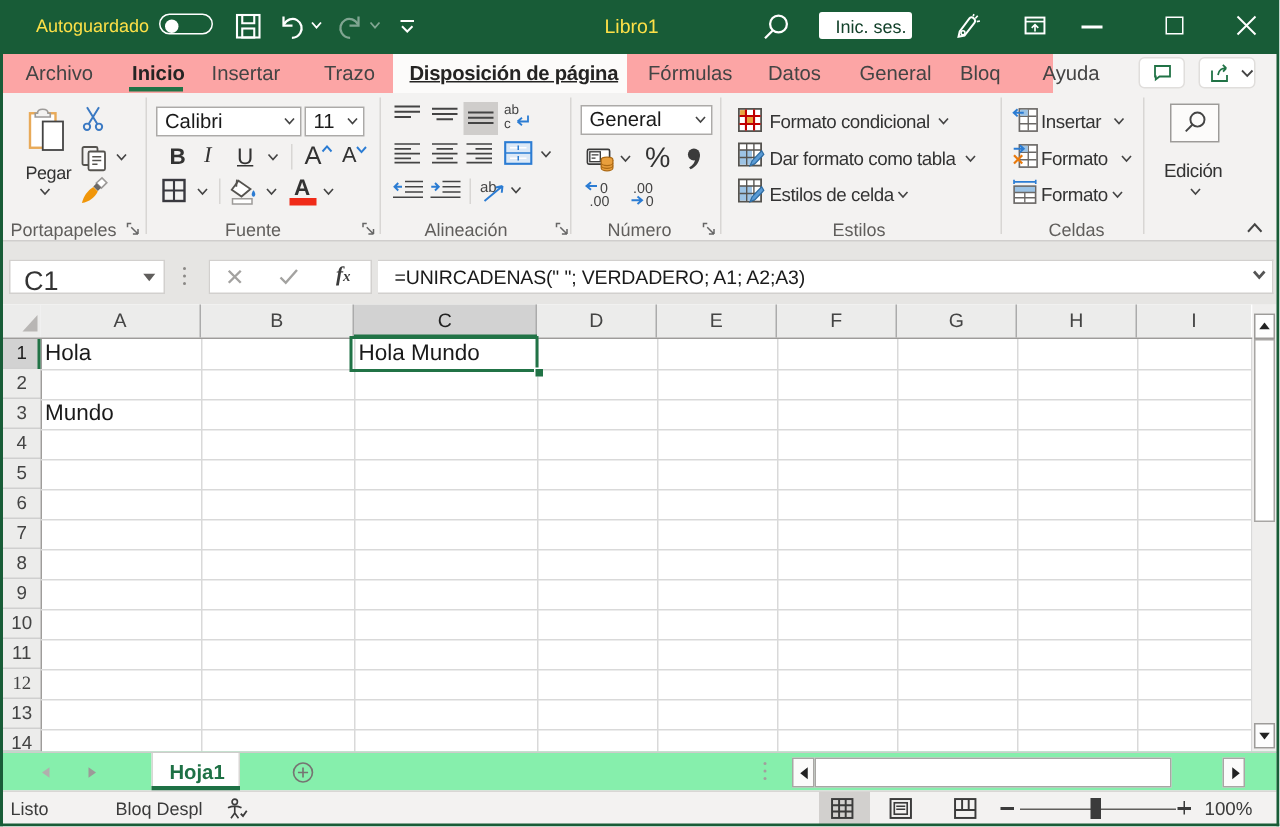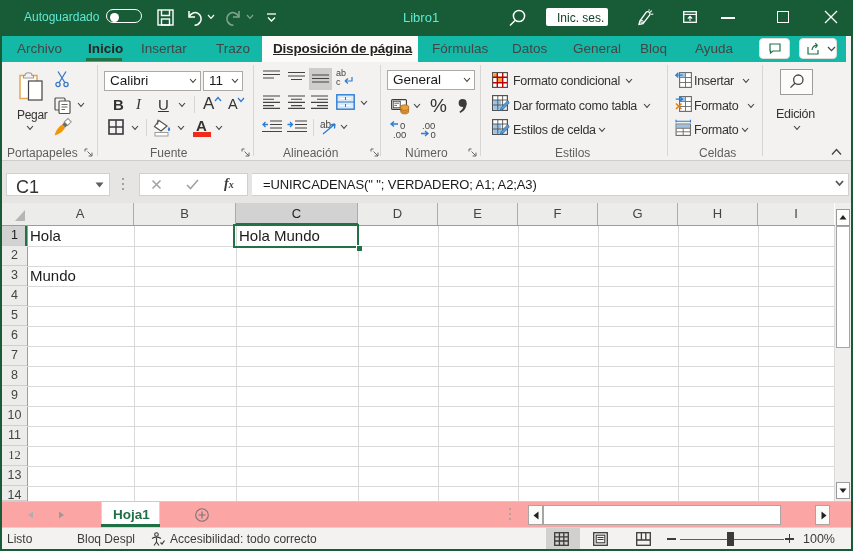--- a/index.html
+++ b/index.html
@@ -3,27 +3,27 @@
 <meta charset="utf-8">
 <style>
 html,body{margin:0;padding:0;}
 body{width:853px;height:551px;overflow:hidden;}
 #app{position:relative;width:853px;height:551px;font-family:"Liberation Sans",sans-serif;background:#f3f2f1;}
 .ab{position:absolute;}
 .t{position:absolute;white-space:nowrap;}
 svg{display:block;overflow:visible;}
 
 #titlebar{position:absolute;left:0;top:0;width:853px;height:36px;background:#185c37;}
-#titlebar .wt{color:#5eead4;font-size:12.5px;}
+#titlebar .wt{color:#fde047;font-size:12.5px;}
 
 #bl{position:absolute;left:0;top:36px;width:2px;height:515px;background:#185c37;z-index:50;}
 #br{position:absolute;right:0;top:36px;width:2px;height:515px;background:#185c37;z-index:50;}
 #bb{position:absolute;left:0;top:549px;width:853px;height:2px;background:#185c37;z-index:50;}
 
-#tabs{position:absolute;left:2px;top:36px;width:844px;height:26px;background:#14b8a6;}
+#tabs{position:absolute;left:2px;top:36px;width:700px;height:26px;background:#fca5a5;}
 .tab{position:absolute;top:0;height:26px;line-height:26px;font-size:13.5px;color:#444;}
 
 #ribbon{position:absolute;left:2px;top:62px;width:849px;height:97px;background:#f3f2f1;}
 #ribbonline{position:absolute;left:2px;top:160px;width:849px;height:1.5px;background:#d0cecd;}
 .gsep{position:absolute;top:3px;width:1px;height:91px;background:#d8d6d4;}
 .glabel{position:absolute;top:84px;font-size:12px;color:#605e5c;height:14px;line-height:14px;}
 .launch{position:absolute;top:86px;width:9px;height:9px;}
 .chev{position:absolute;}
 .btxt{position:absolute;font-size:12.5px;color:#333;height:16px;line-height:16px;letter-spacing:-0.3px;}
 .combo{position:absolute;background:#fff;border:1px solid #acaaa8;box-sizing:border-box;}
@@ -31,21 +31,21 @@
 #fbar{position:absolute;left:2px;top:161px;width:849px;height:42px;background:#e6e5e3;}
 .wbox{position:absolute;background:#fff;border:1px solid #d2d0ce;box-sizing:border-box;}
 
 #grid{position:absolute;left:2px;top:203px;width:833px;height:298px;background:#fff;}
 .colhdr{position:absolute;top:0;height:22px;background:#ececeb;border-right:1px solid #ababab;box-sizing:border-box;text-align:center;font-size:13px;color:#444;line-height:22px;}
 .rowhdr{position:absolute;left:0;width:25px;height:20px;background:#ececeb;border-bottom:1px solid #cfcfcf;box-sizing:border-box;text-align:center;font-size:12.5px;color:#444;line-height:19px;}
 .vline{position:absolute;top:23px;width:1px;background:#d9d9d9;}
 .hline{position:absolute;left:25px;height:1px;background:#d9d9d9;}
 .ctext{position:absolute;font-size:15px;color:#1a1a1a;height:20px;line-height:20px;}
 
-#strip{position:absolute;left:2px;top:501px;width:849px;height:26px;background:#fca5a5;border-top:1px solid #cecccb;box-sizing:border-box;}
+#strip{position:absolute;left:2px;top:501px;width:849px;height:26px;background:#86efac;border-top:1px solid #cecccb;box-sizing:border-box;}
 
 #status{position:absolute;left:2px;top:527px;width:849px;height:22px;background:#f3f2f1;border-top:1px solid #d8d6d4;box-sizing:border-box;}
 #status .st{position:absolute;top:0;height:22px;line-height:22px;font-size:12px;color:#3b3b3b;}
 </style>
 </head>
 <body>
 <div id="app">
   <div id="titlebar">
     <div class="t wt" style="left:24px;top:10px;font-size:12px;">Autoguardado</div>
 
@@ -531,21 +531,20 @@
       </svg>
   </div>
   <div id="status">
     <div class="st" style="left:5px;">Listo</div>
     <div class="st" style="left:75px;">Bloq Despl</div>
     <svg class="ab" style="left:149px;top:4px;" width="14" height="14" viewBox="0 0 14 14">
       <circle cx="5.5" cy="2.5" r="1.8" fill="none" stroke="#3b3b3b" stroke-width="1.1"></circle>
       <path d="M1 6.5 C3.5 5 7.5 5 10 6.5 M5.5 6 V10 M5.5 10 L3 13.5 M5.5 10 L8 13.5" fill="none" stroke="#3b3b3b" stroke-width="1.1"></path>
       <path d="M9.5 10.5 L11 12 L13.5 8.5" fill="none" stroke="#3b3b3b" stroke-width="1.2"></path>
     </svg>
-    <div class="st" style="left:168px;">Accesibilidad: todo correcto</div>
     <div class="ab" style="left:544px;top:0;width:34px;height:22px;background:#d2d0ce;"></div>
     <svg class="ab" style="left:552px;top:4px;" width="15" height="14" viewBox="0 0 15 14">
       <rect x="0.7" y="0.7" width="13.6" height="12.6" fill="none" stroke="#3b3b3b" stroke-width="1.3"></rect>
       <path d="M5.4 1 V13 M9.8 1 V13 M1 4.8 H14 M1 9 H14" stroke="#3b3b3b" stroke-width="1.3"></path>
     </svg>
     <svg class="ab" style="left:591px;top:4px;" width="15" height="14" viewBox="0 0 15 14">
       <rect x="0.7" y="0.7" width="13.6" height="12.6" fill="none" stroke="#3b3b3b" stroke-width="1.3"></rect>
       <rect x="3.2" y="3.2" width="8.6" height="7.6" fill="none" stroke="#3b3b3b" stroke-width="1.1"></rect>
       <path d="M4.5 5.5 H10.5 M4.5 7.5 H10.5" stroke="#3b3b3b" stroke-width="1"></path>
     </svg>

